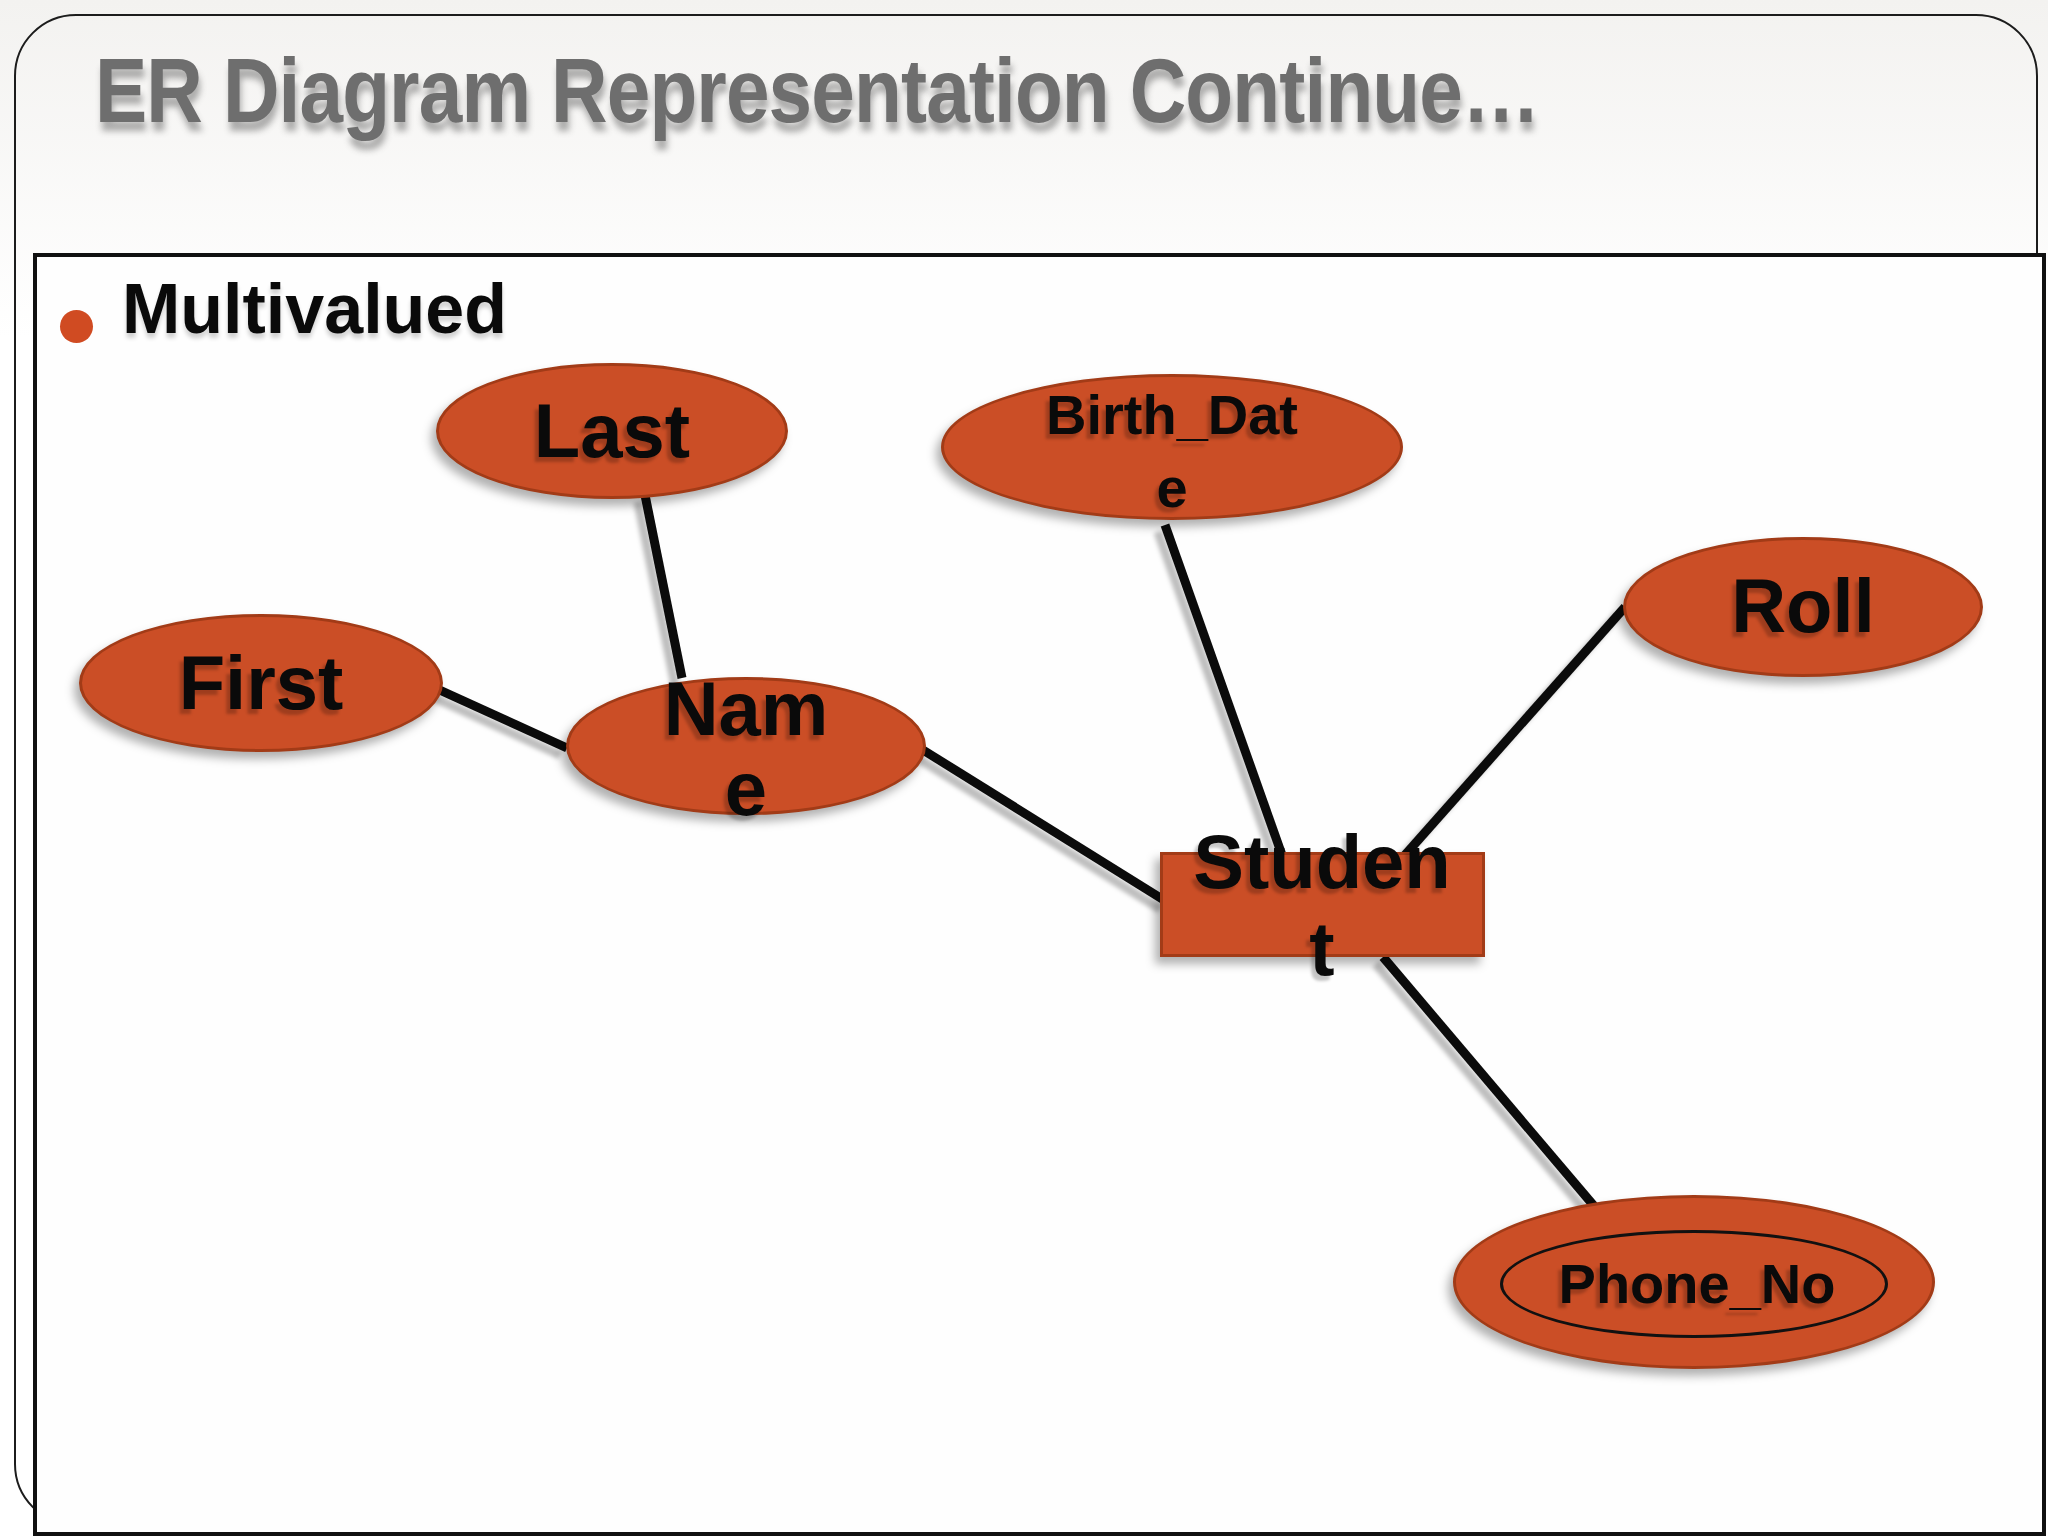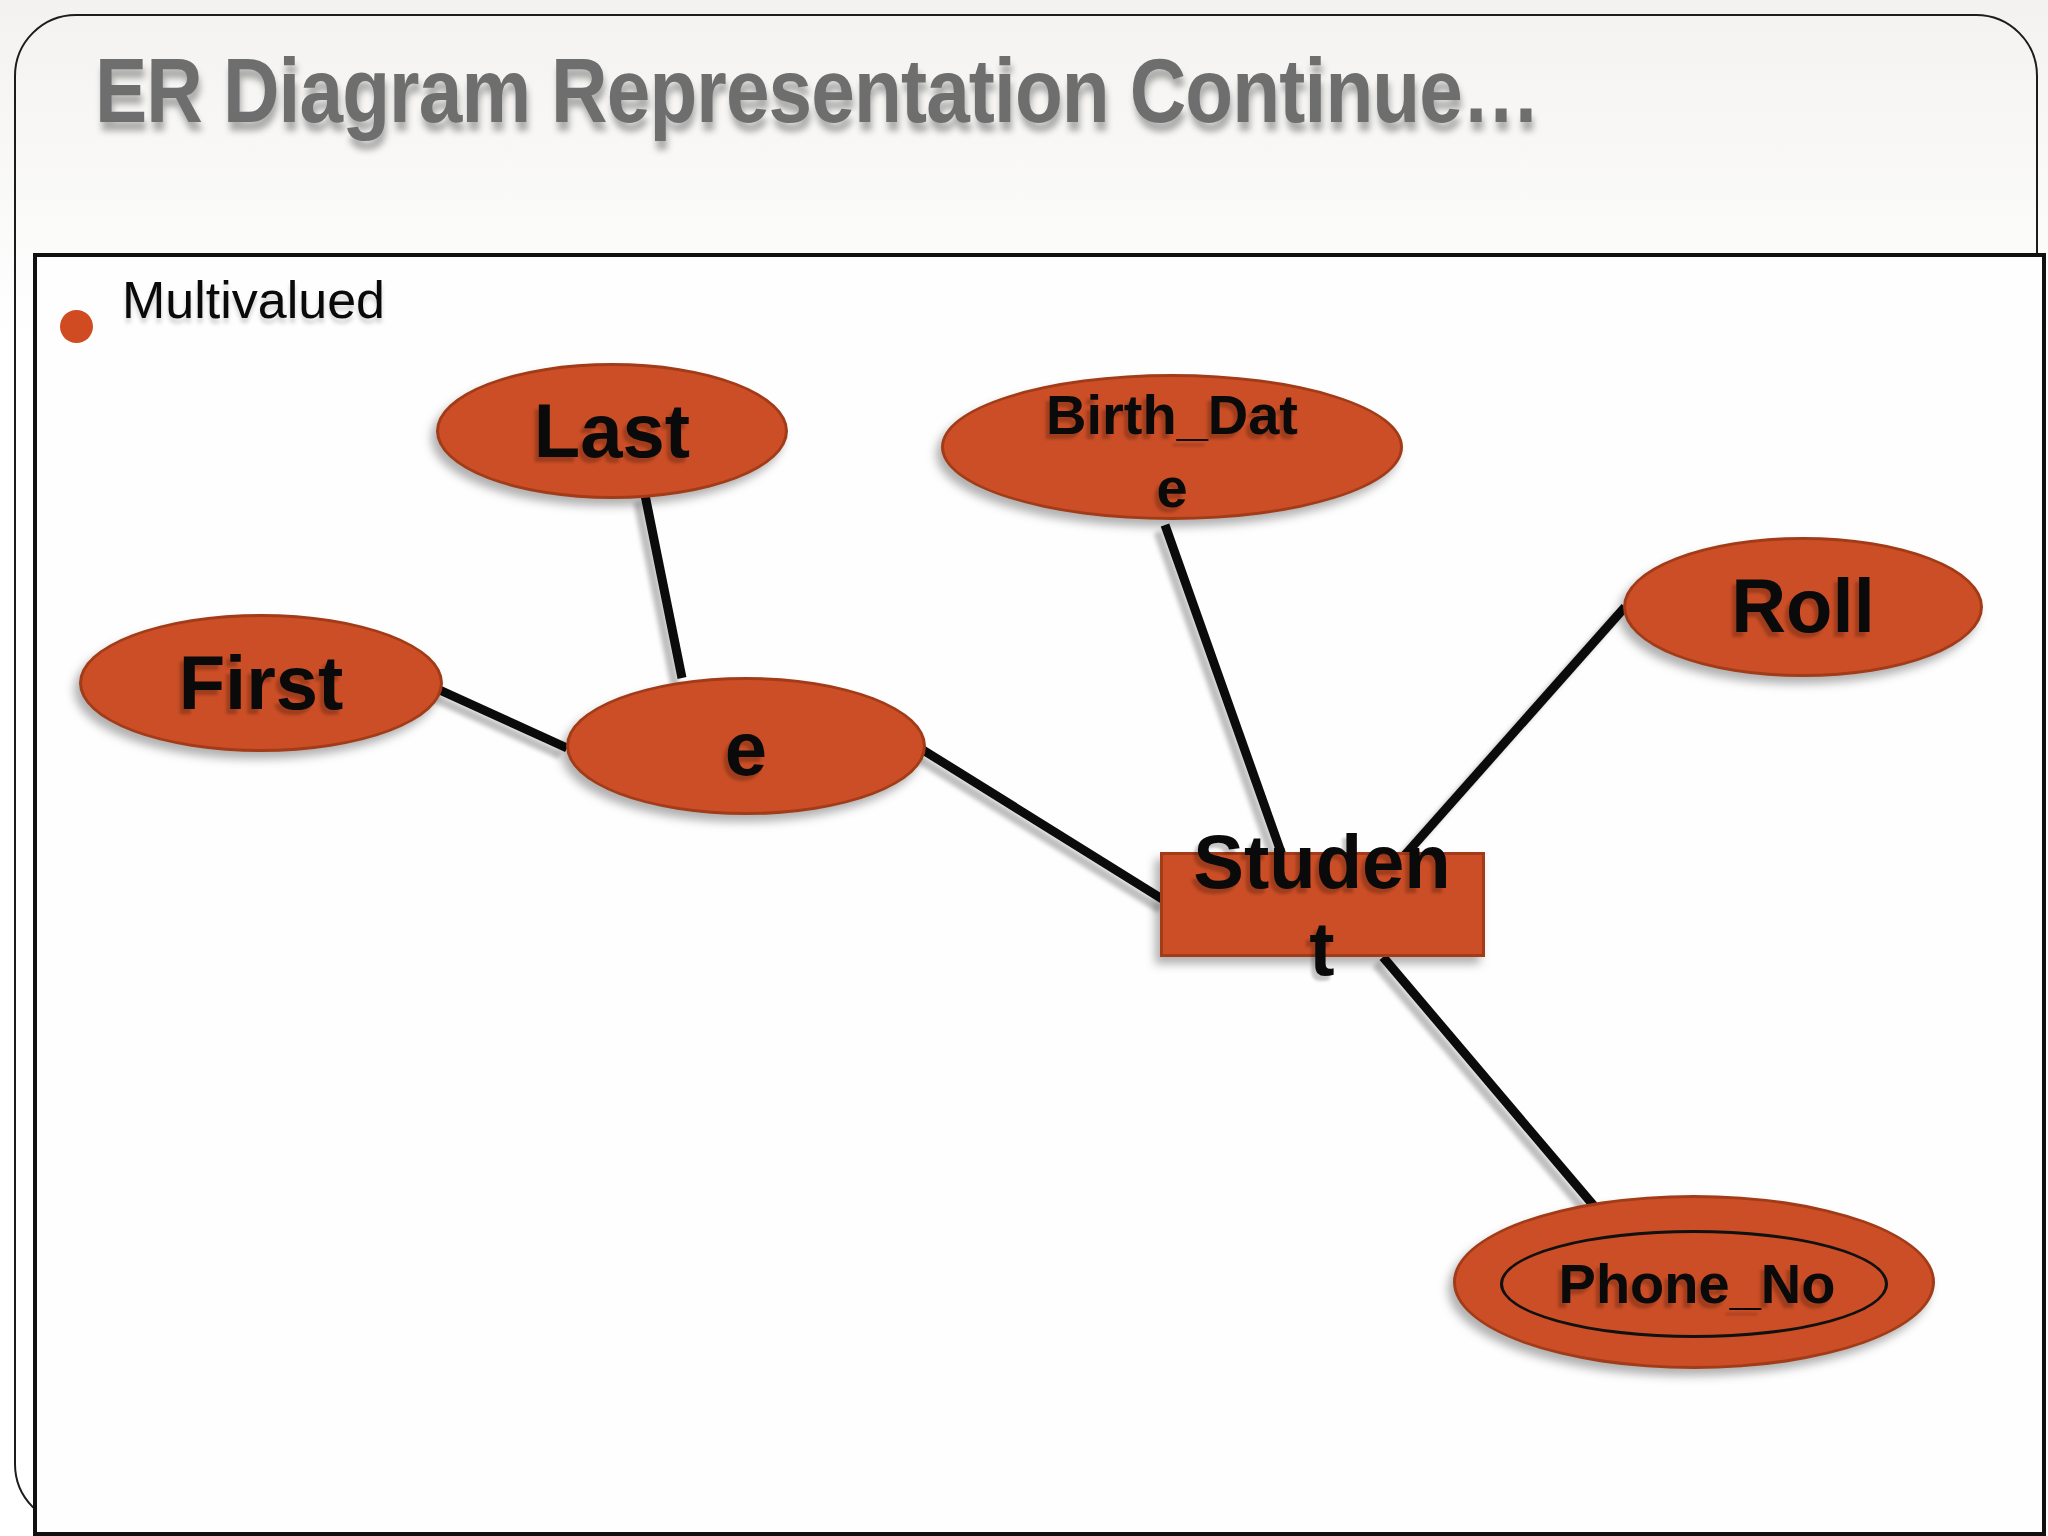--- a/index.html
+++ b/index.html
@@ -23,21 +23,21 @@
     transform:scaleX(0.87);transform-origin:left top;white-space:nowrap;
     text-shadow:2px 9px 7px rgba(80,80,80,0.45);
     letter-spacing:-1px;
   }
   .bullet-dot{
     position:absolute;left:60px;top:310px;width:33px;height:33px;border-radius:50%;
     background:var(--bullet-dot,#d04b22);z-index:6;
   }
   .bullet-text{
     position:absolute;left:122px;top:274px;z-index:6;
-    font-size:52px;font-weight:normal;line-height:1;color:#0a0a0a;white-space:nowrap;
+    font-size:70px;font-weight:bold;line-height:1;color:#0a0a0a;white-space:nowrap;
     text-shadow:0 5px 4px rgba(0,0,0,0.18);
   }
   .connectors{position:absolute;left:0;top:0;z-index:3;
     filter:drop-shadow(-7px 7px 2px rgba(0,0,0,0.25));}
   .connectors line{stroke:var(--connector,#0b0b0b);stroke-width:9;}
   .shape{position:absolute;z-index:4;box-sizing:border-box;
     background:var(--shape-fill,#cb4e26);border:3px solid var(--shape-stroke,#a23b17);
     filter:drop-shadow(-5px 7px 5px rgba(0,0,0,0.30));}
   .ellipse{border-radius:50%;}
   .inner-ring{
@@ -91,20 +91,21 @@
     <span>Last</span>
   </div>
   <div class="shape-label fs-small" style="left:1172px;top:452px;text-align:center;">
     <span>Birth_Dat</span>
     <span>e</span>
   </div>
   <div class="shape-label fs-big" style="left:261px;top:683px;">
     <span>First</span>
   </div>
   <div class="shape-label fs-big" style="left:746px;top:749px;">
+    <span>Nam</span>
     <span>e</span>
   </div>
   <div class="shape-label fs-big" style="left:1803px;top:606px;">
     <span>Roll</span>
   </div>
   <div class="shape-label fs-small" style="left:1697px;top:1284px;">
     <span>Phone_No</span>
   </div>
   <div class="shape-label fs-big-sp" style="left:1322px;top:905px;">
     <span>Studen</span>

